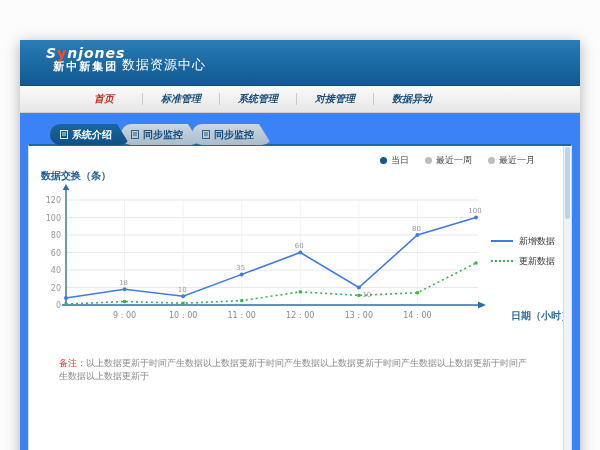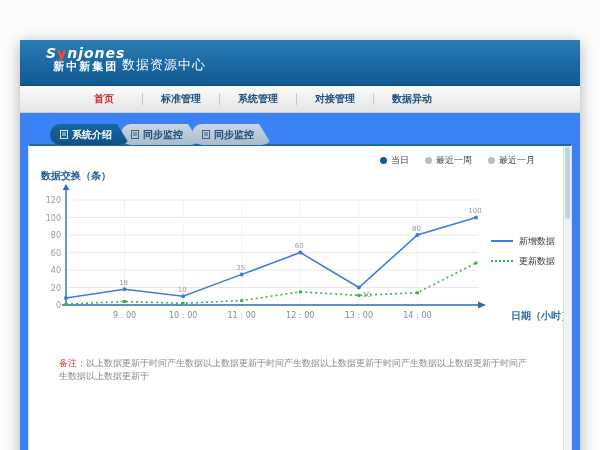--- a/index.html
+++ b/index.html
@@ -19,21 +19,21 @@
   .app-title { position:absolute; left:102px; top:16px; font-size:13px; color:#fff; letter-spacing:1px;text-align:right; }
   .user-pill { position:absolute; right:12px; top:13px; height:21px; display:flex; align-items:center;
                background:rgba(9,60,99,.55); border:1px solid #4c88b4; border-radius:11px;
                color:#dcebf6; font-size:9px; padding:0 4px; }
   .user-item { display:flex; align-items:center; gap:3px; padding:0 9px; cursor:pointer; }
   .user-item + .user-item { border-left:1px solid rgba(255,255,255,.22); }
   .user-item svg { display:block; }
 
   
   .nav { height:27px; background:linear-gradient(#fbfbfb,#e6e6e6); border-bottom:1px solid #cfcfcf;
-         display:flex; align-items:center; padding-left:46px; font-size:10px; font-weight:bold; }
+         display:flex; align-items:center; padding-left:46px; font-size:10px; font-weight:bold;font-style:italic; }
   .nav-item { width:76px; text-align:center; color:#1a4f7d; cursor:pointer; }
   .nav-item.active { color:#c9302c; }
   .nav-sep { width:1px; height:12px; background:#c9c9c9; }
 
   
   .tabs { position:absolute; left:30px; top:84px; height:21px; display:flex; z-index:5; }
   .tab { height:21px; display:flex; align-items:center; gap:4px; padding:0 18px 0 10px;
          font-size:10px; font-weight:bold; color:#1a4f7d; cursor:pointer;
          background:linear-gradient(#ccd7e1,#a9bccb); margin-right:-9px; position:relative;
          clip-path:polygon(0 100%,0 5px,5px 0,calc(100% - 13px) 0,100% 100%);border-radius:10px; }

